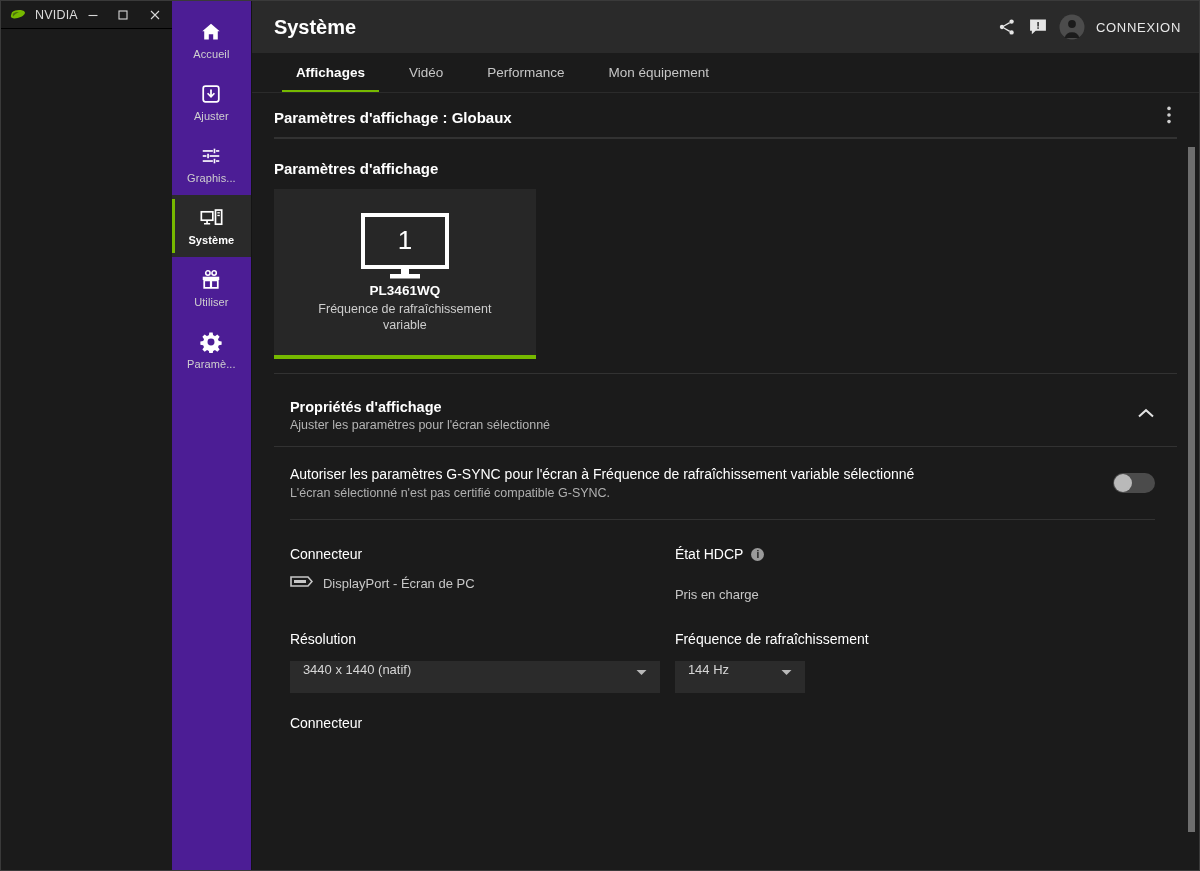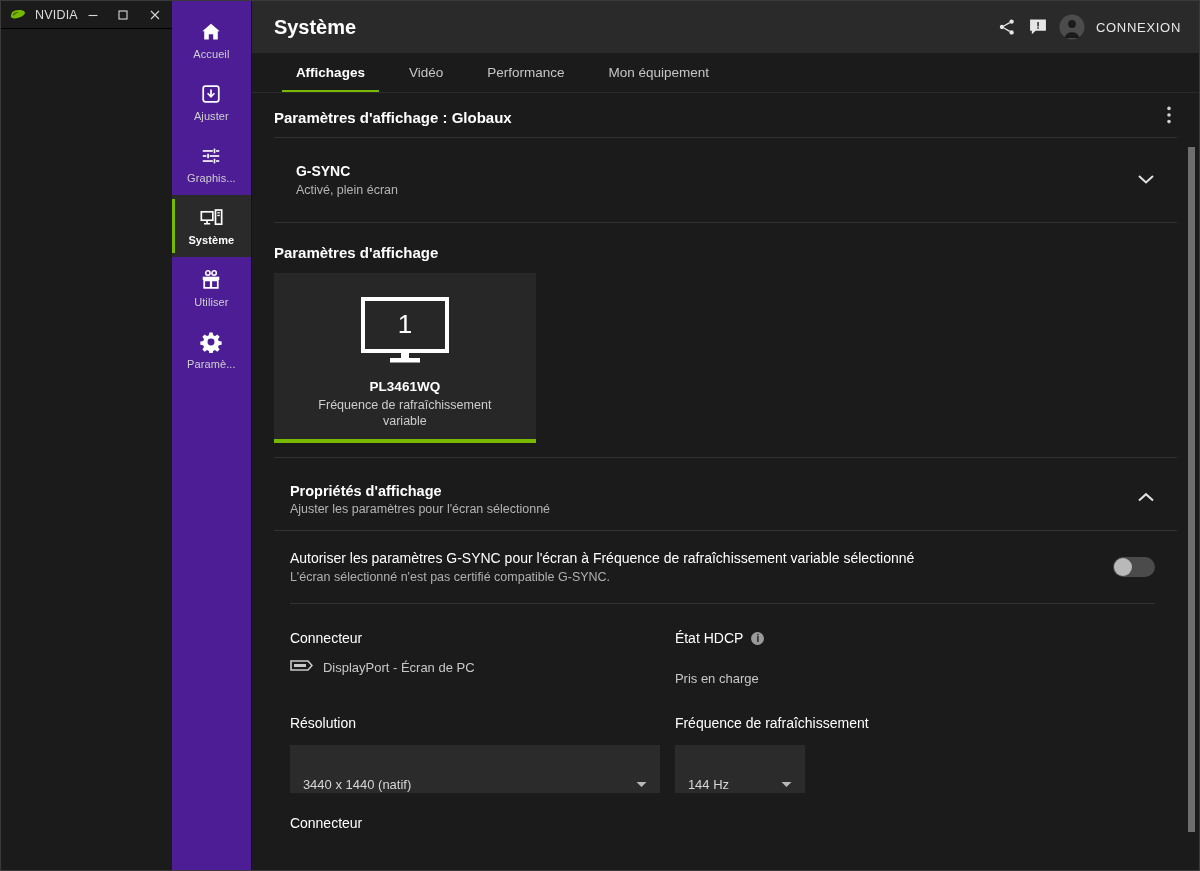--- a/index.html
+++ b/index.html
@@ -135,21 +135,21 @@
   }
 
   
   .mon-card {
     width: 262px; height: 170px;
     background: #272727;
     border-bottom: 4px solid #76b900;
     display: flex; flex-direction: column; align-items: center;
     padding-top: 24px; cursor: pointer;
   }
-  .mon-name { font-size: 13.5px; color: #ffffff; font-weight: bold; margin-top: 12px; }
+  .mon-name { font-size: 13.5px; color: #ffffff; font-weight: bold; }
   .mon-sub {
     font-size: 12.5px; color: #cdcdcd; text-align: center;
     line-height: 16px; margin-top: 3px; width: 190px;
   }
 
   
   .panel { margin-top: 10px; }
   .panel-head {
     height: 62px; display: flex; align-items: center;
     padding-left: 16px; cursor: pointer;
@@ -179,22 +179,22 @@
   .info-dot {
     display: inline-flex; align-items: center; justify-content: center;
     width: 13px; height: 13px; border-radius: 50%;
     background: #9a9a9a; color: #1b1b1b;
     font-size: 10px; font-weight: bold; margin-left: 8px;
     vertical-align: 1px; cursor: pointer;
   }
   .conn-line { display: flex; align-items: center; gap: 10px; margin-top: 12px; }
 
   .select {
-    height: 48px; background: #2b2b2b;
-    display: flex; align-items: flex-end;
+    height: 32px; background: #2b2b2b;
+    display: flex; align-items: flex-start;
     padding: 0 12px; margin-top: 14px;
     cursor: pointer; border: 1px solid #2b2b2b;
   }
   .select .val { font-size: 13px; color: #d6d6d6; }
   .select .caret { margin-left: auto; color: #b9b9b9; }
   .sel-res { width: 370px; }
   .sel-rate { width: 130px; }
 
   .orient-title {
     font-size: 14px; color: #ffffff; padding-top: 22px;
@@ -375,31 +375,20 @@
           <span class="kebab">
             <svg width="4" height="18" viewBox="0 0 4 18" fill="#cfcfcf">
               <circle cx="2" cy="2.4" r="1.8"></circle>
                 <circle cx="2" cy="9" r="1.8"></circle>
                 <circle cx="2" cy="15.6" r="1.8"></circle>
             </svg>
           </span>
         </div>
         <div class="hr"></div>
 
-        <div class="row-collapsible">
-          <div>
-            <div class="row-label">G-SYNC</div>
-            <div class="row-sub">Activé, plein écran</div>
-          </div>
-          <span class="chev">
-            <svg width="18" height="12" viewBox="0 0 18 12" fill="none" stroke="#e2e2e2" stroke-width="2">
-              <path d="M2 3 L9 9.4 L16 3"></path>
-            </svg>
-          </span>
-        </div>
         <div class="hr"></div>
 
         <div class="block-title">Paramètres d'affichage</div>
 
         <div class="mon-card">
           <span>
             <svg width="88" height="66" viewBox="0 0 88 66">
               <rect x="2" y="2" width="84" height="52" fill="none" stroke="#ffffff" stroke-width="4"></rect>
               <rect x="40" y="54" width="8" height="8" fill="#ffffff"></rect>
               <rect x="29" y="61" width="30" height="4.5" fill="#ffffff"></rect>

